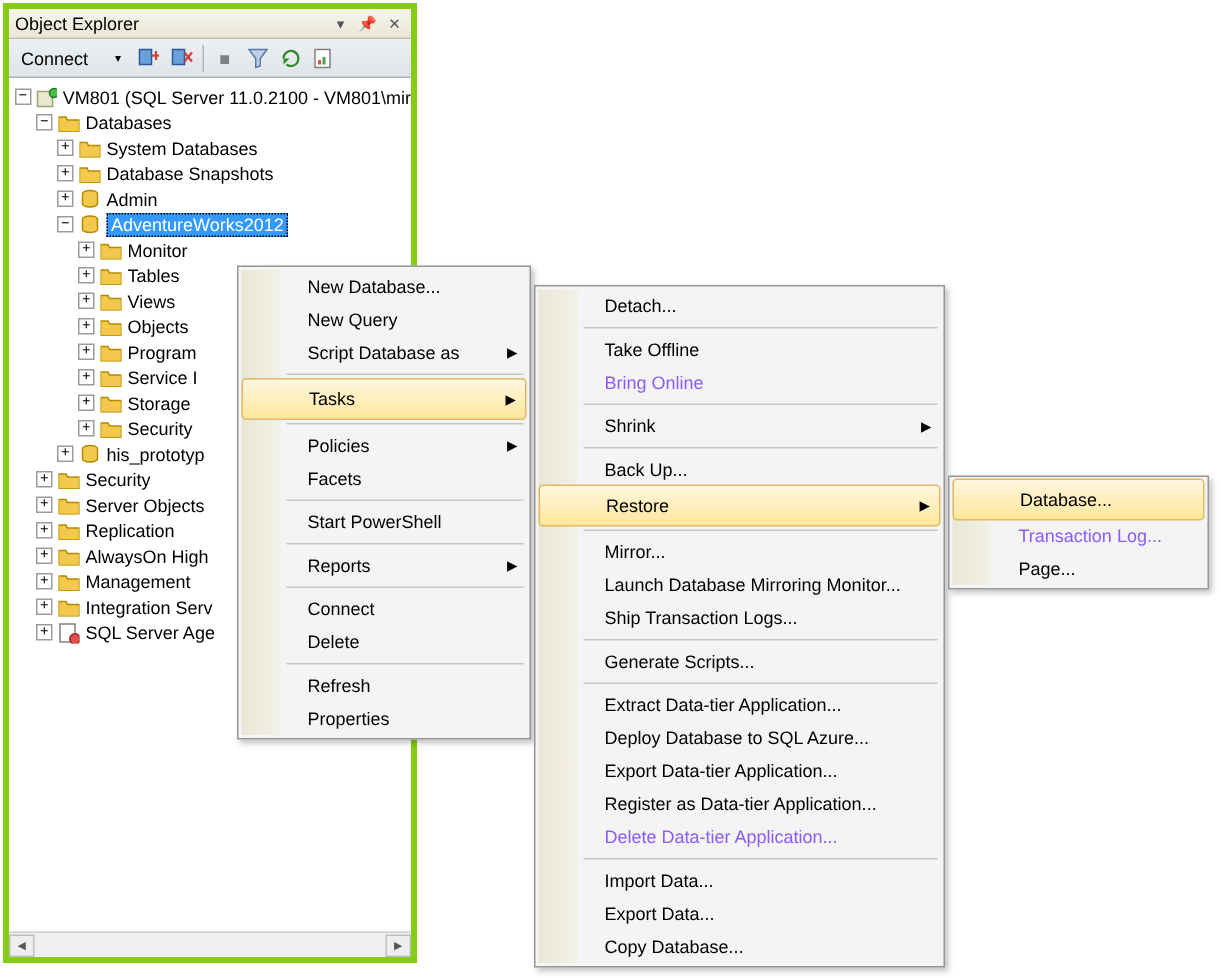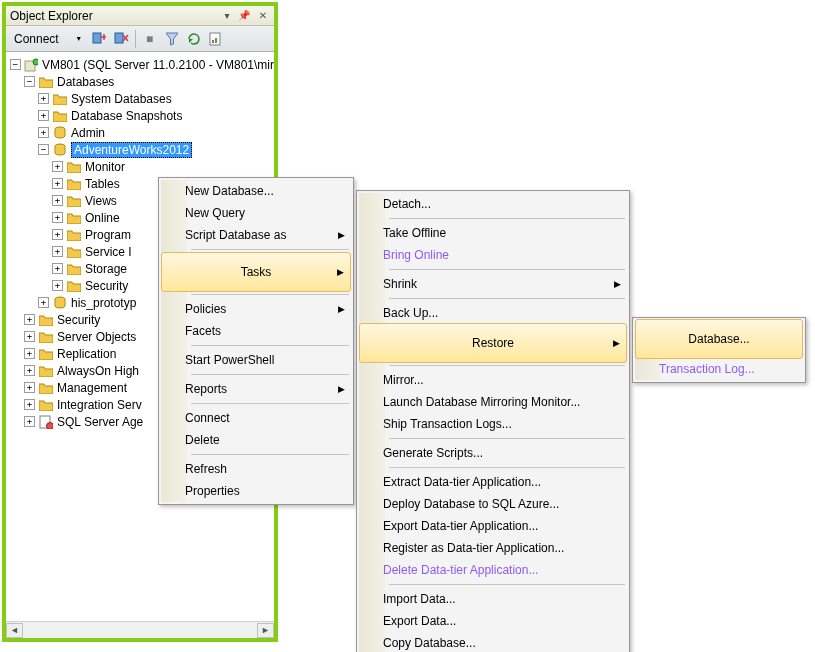--- a/index.html
+++ b/index.html
@@ -94,35 +94,34 @@
   }
   .menu .iconbar {
     position:absolute; left:2px; top:2px; bottom:2px;
     width: 26px;
     background: linear-gradient(to right,#e9e7d6,#f2f1e6);
   }
   .menu-item {
     position: relative;
     height: 22px;
     display:flex; align-items:center;
-    padding-left: 24px; padding-right: 24px;
+    padding-left: 44px; padding-right: 24px;
     z-index:1;
   }
   .menu-item .arrow {
     position:absolute; right:6px; top:0; bottom:0;
     display:flex;align-items:center;
     font-size:9px; color:#000;
   }
   .menu-item.hov {
     background: linear-gradient(#fff7df,#ffe79b);
     border: 1px solid #e5b862;
     border-radius: 3px;
     margin: -1px 0;
-    height: 40px;
-    justify-content: center;
+    height: 28px;
   }
   .menu-item.disabled { color:#8b5cf6; }
   .menu-sep {
     height: 1px; background:#c5c5c5;
     margin: 3px 2px 3px 30px;
     z-index:1;
   }
 
   .menu1 { left: 158px; top: 177px; width: 196px; }
   .menu2 { left: 356px; top: 190px; width: 274px; }
@@ -281,21 +280,21 @@
           <span class="lbl">Views</span>
         </div>
       <div class="row">
           <span class="indent" style="width:46px"></span>
           <span class="exp">+</span>
           <span class="ico">
             <svg width="14" height="12">
               <path d="M0 2 l5 0 l1 2 l8 0 l0 8 l-14 0 z" fill="#f2c94c" stroke="#b28a00"></path>
             </svg>
           </span>
-          <span class="lbl">Online</span>
+          <span class="lbl">Objects</span>
         </div>
       <div class="row">
           <span class="indent" style="width:46px"></span>
           <span class="exp">+</span>
           <span class="ico">
             <svg width="14" height="12">
               <path d="M0 2 l5 0 l1 2 l8 0 l0 8 l-14 0 z" fill="#f2c94c" stroke="#b28a00"></path>
             </svg>
           </span>
           <span class="lbl">Program</span>
@@ -543,13 +542,16 @@
 </div>
 
 <div class="menu menu3">
   <div class="iconbar"></div>
   <div class="menu-item hov">
       <span>Database...</span>
     </div>
   <div class="menu-item disabled">
       <span>Transaction Log...</span>
     </div>
+  <div class="menu-item">
+      <span>Page...</span>
+    </div>
 </div>
 
 </body></html>

